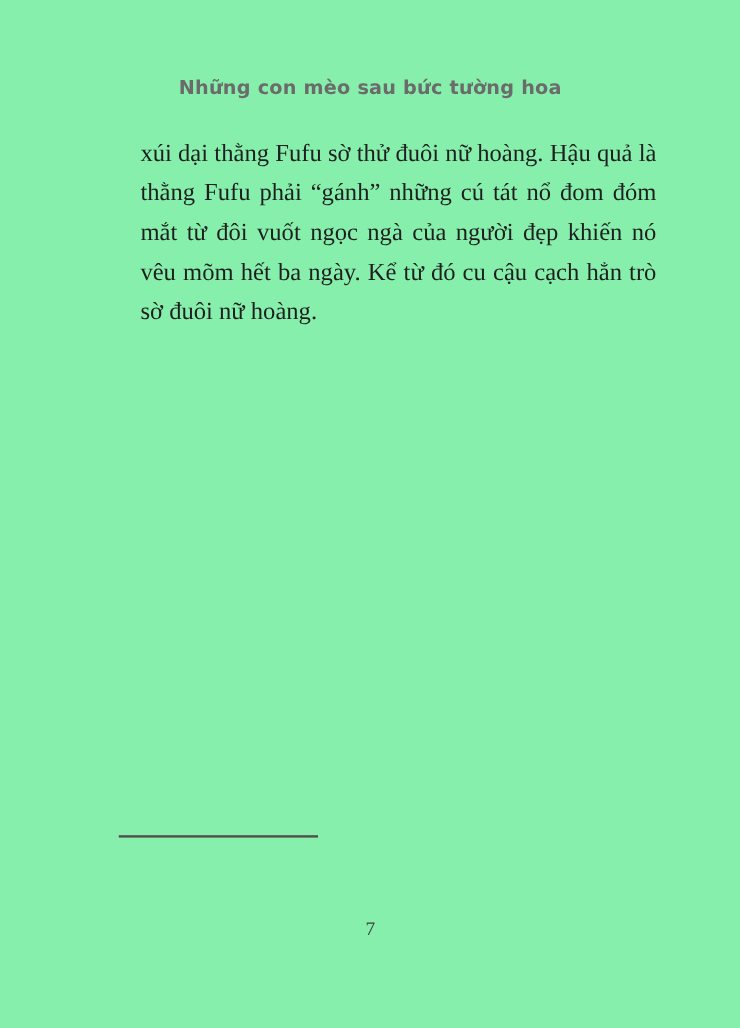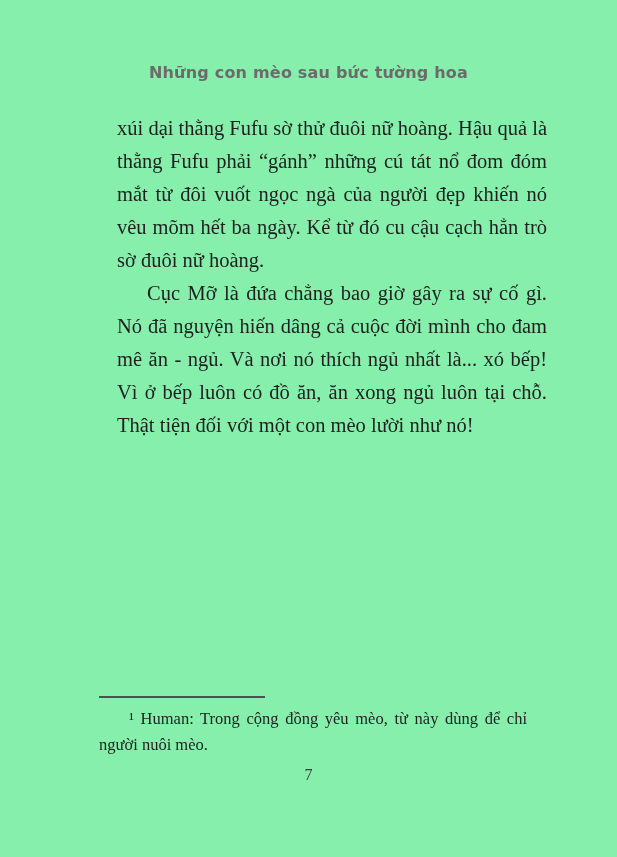--- a/index.html
+++ b/index.html
@@ -79,23 +79,21 @@
 </style>
 </head>
 <body>
 
 <div class="page">
 
   <div class="running-header">Những con mèo sau bức tường hoa</div>
 
   <div class="body-text">
     <p>xúi dại thằng Fufu sờ thử đuôi nữ hoàng. Hậu quả là thằng Fufu phải “gánh” những cú tát nổ đom đóm mắt từ đôi vuốt ngọc ngà của người đẹp khiến nó vêu mõm hết ba ngày. Kể từ đó cu cậu cạch hẳn trò sờ đuôi nữ hoàng.</p>
-    <p>Cục Mỡ là đứa chẳng bao giờ gây ra sự cố gì. Nó đã nguyện hiến dâng cả cuộc đời mình cho đam mê ăn - ngủ. Và nơi nó thích ngủ nhất là... xó bếp! Vì ở bếp luôn có đồ ăn, ăn xong ngủ luôn tại chỗ. Thật tiện đối với một con mèo lười như nó!</p>
   </div>
 
   <div class="footnote-block">
     <div class="footnote-separator"></div>
-    <p class="footnote">¹ Human: Trong cộng đồng yêu mèo, từ này dùng để chỉ người nuôi mèo.</p>
   </div>
 
   <div class="page-number">7</div>
 
 </div>
 
 </body></html>

